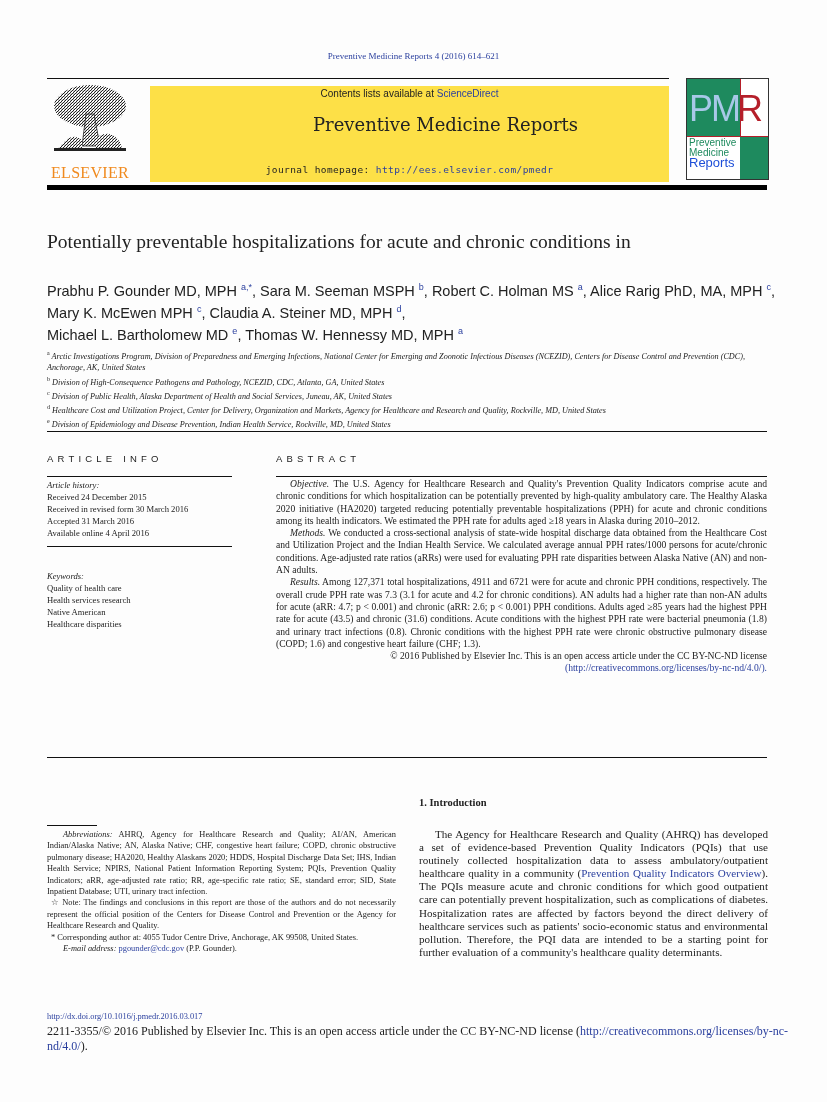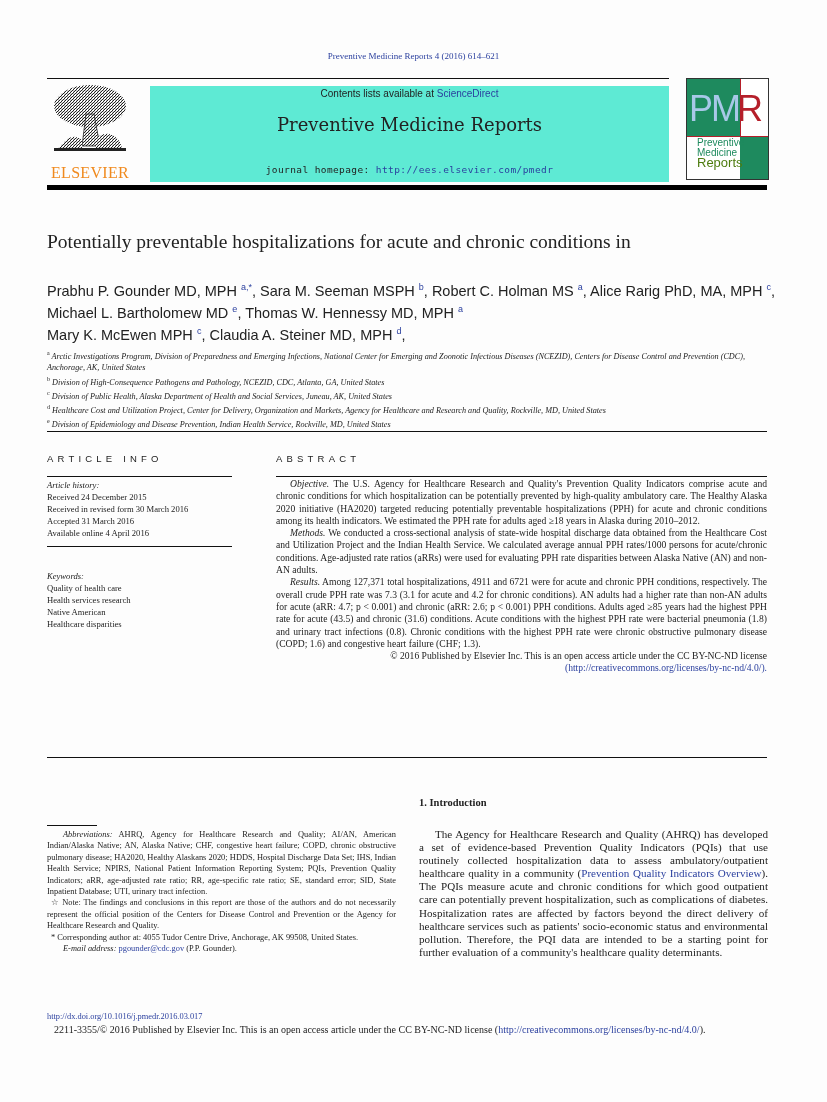--- a/index.html
+++ b/index.html
@@ -4,33 +4,33 @@
 <style>
   html, body { margin:0; padding:0; background:#fdfdfd; }
   body { width:827px; height:1102px; position:relative; overflow:hidden; font-family:"DejaVu Serif", serif; color:#1a1a1a; }
   .abs { position:absolute; }
   a, .link { color:#2a3f9e; text-decoration:none; }
   .journal-ref { top:51px; left:0; width:827px; text-align:center; font-size:9px; color:#2a3f9e; font-family:"Liberation Serif", serif; }
   .top-rule { top:78px; left:47px; width:622px; height:1px; background:#111; }
   .elsevier-logo { top:82px; left:46px; width:88px; height:100px; }
   .tree { position:absolute; left:6px; top:2px; width:76px; height:70px; }
   .elsevier-text { position:absolute; left:0; bottom:0; width:88px; text-align:center; font-family:"Liberation Serif", serif; font-size:16px; color:#f08a1e; letter-spacing:0.3px; }
-  .banner { top:86px; left:150px; width:519px; height:96px; background:#5eead4; }
+  .banner { top:86px; left:150px; width:519px; height:96px; background:#fde047; }
   .banner .contents { position:absolute; top:2px; width:100%; text-align:center; font-family:"Liberation Sans", sans-serif; font-size:10px; color:#222; }
-  .banner .jtitle { position:absolute; top:28px; width:100%; text-align:center; font-family:"DejaVu Serif", serif; font-size:18px; color:#222; }
+  .banner .jtitle { position:absolute; top:28px; width:100%; text-align:center; font-family:"DejaVu Serif", serif; font-size:18px; color:#222;padding-left:36px; }
   .banner .homepage { position:absolute; top:78px; width:100%; text-align:center; font-family:"DejaVu Sans Mono", monospace; font-size:9.5px; color:#222; letter-spacing:0.4px; }
   .cover { top:78px; left:686px; width:81px; height:100px; border:1px solid #333; background:#fff; overflow:hidden; }
   .cover .green-top { position:absolute; left:0; top:0; width:53px; height:57px; background:#1e8a5e; }
   .cover .green-right { position:absolute; left:53px; top:57px; width:28px; height:43px; background:#1e8a5e; }
   .cover .red-line-v { position:absolute; left:53px; top:0; width:1px; height:57px; background:#b51f2a; }
   .cover .red-line-h { position:absolute; left:0; top:57px; width:81px; height:1px; background:#b51f2a; }
   .cover .pm { position:absolute; left:2px; top:12px; font-family:"Liberation Sans", sans-serif; font-size:36px; color:#a8c8e8; letter-spacing:-2px; line-height:36px; }
   .cover .r { position:absolute; left:50px; top:12px; font-family:"Liberation Sans", sans-serif; font-size:36px; color:#b51f2a; line-height:36px; }
-  .cover .sub { position:absolute; left:2px; top:59px; font-family:"Liberation Sans", sans-serif; font-size:10px; line-height:10px; color:#1e8a5e;margin-left:8px; }
-  .cover .sub .rep { color:#4d7c0f; font-size:13px; }
+  .cover .sub { position:absolute; left:2px; top:59px; font-family:"Liberation Sans", sans-serif; font-size:10px; line-height:10px; color:#1e8a5e; }
+  .cover .sub .rep { color:#1d4ed8; font-size:13px; }
   .thick-rule { top:185px; left:47px; width:720px; height:5px; background:#000; }
   .title { top:230px; left:47px; width:720px; font-family:"Liberation Serif", serif; font-size:19.5px; line-height:23px; color:#222; }
   .title .star { color:#2a3f9e; font-size:14px; vertical-align:4px; }
   .authors { top:278px; left:47px; width:730px; font-family:Liberation Sans, sans-serif; font-size:14.5px; line-height:18px; color:#222; }
   .authors sup { color:#2a3f9e; font-size:9px; }
   .affils { top:348px; left:47px; width:725px; font-family:"Liberation Serif", serif; font-style:italic; font-size:8.2px; line-height:11.5px; color:#222; }
   .affils sup { font-style:normal; font-size:6px; }
   .rule { height:1px; background:#111; }
   .section-label { font-family:"Liberation Sans", sans-serif; font-size:9.5px; letter-spacing:4.2px; color:#222; }
   .info-block { font-family:"Liberation Serif", serif; font-size:8.6px; line-height:12px; color:#222; }
@@ -40,21 +40,21 @@
   .abstract em { font-style:italic; }
   .abstract .lic { text-align:right; text-indent:0; }
   .intro-heading { top:797px; left:419px; font-family:"Liberation Serif", serif; font-weight:bold; font-size:10.5px; color:#222; }
   .intro-body { top:828px; left:419px; width:349px; font-family:"Liberation Serif", serif; font-size:11.1px; line-height:13.1px; color:#222; text-align:justify; }
   .intro-body p { margin:0; text-indent:16px; }
   .fn-rule { top:825px; left:47px; width:50px; height:1px; background:#111; }
   .footnotes { top:829px; left:47px; width:349px; font-family:"Liberation Serif", serif; font-size:8.4px; line-height:11.4px; color:#222; text-align:justify; }
   .footnotes p { margin:0; text-indent:16px; }
   .footnotes em { font-style:italic; }
   .doi { top:1012px; left:47px; font-family:"Liberation Serif", serif; font-size:8.4px; color:#2a3f9e; }
-  .issn { top:1024px; left:54px; font-family:"Liberation Serif", serif; font-size:10px; color:#222; }
+  .issn { top:1024px; left:47px; font-family:"Liberation Serif", serif; font-size:12px; color:#222; }
 </style>
 </head>
 <body>
 
 <div class="abs journal-ref">Preventive Medicine Reports 4 (2016) 614–621</div>
 <div class="abs top-rule"></div>
 
 <div class="abs elsevier-logo">
   <svg class="tree" viewBox="0 0 76 70">
     <defs>
@@ -100,26 +100,26 @@
 </div>
 
 <div class="abs authors">
   <div>
     <span>Prabhu P. Gounder MD, MPH</span>&nbsp;<sup>a,*</sup><span>, </span>
     <span>Sara M. Seeman MSPH</span>&nbsp;<sup>b</sup><span>, </span>
     <span>Robert C. Holman MS</span>&nbsp;<sup>a</sup><span>, </span>
     <span>Alice Rarig PhD, MA, MPH</span>&nbsp;<sup>c</sup><span>,</span>
   </div>
   <div>
+    <span>Mary K. McEwen MPH</span>&nbsp;<sup>c</sup><span>, </span>
+    <span>Claudia A. Steiner MD, MPH</span>&nbsp;<sup>d</sup><span>,</span>
+  </div>
+  <div>
     <span>Michael L. Bartholomew MD</span>&nbsp;<sup>e</sup><span>, </span>
     <span>Thomas W. Hennessy MD, MPH</span>&nbsp;<sup>a</sup>
-  </div>
-  <div>
-    <span>Mary K. McEwen MPH</span>&nbsp;<sup>c</sup><span>, </span>
-    <span>Claudia A. Steiner MD, MPH</span>&nbsp;<sup>d</sup><span>,</span>
   </div>
 </div>
 
 <div class="abs affils">
   <div><sup>a</sup> <span>Arctic Investigations Program, Division of Preparedness and Emerging Infections, National Center for Emerging and Zoonotic Infectious Diseases (NCEZID), Centers for Disease Control and Prevention (CDC), Anchorage, AK, United States</span></div>
   <div><sup>b</sup> <span>Division of High-Consequence Pathogens and Pathology, NCEZID, CDC, Atlanta, GA, United States</span></div>
   <div><sup>c</sup> <span>Division of Public Health, Alaska Department of Health and Social Services, Juneau, AK, United States</span></div>
   <div><sup>d</sup> <span>Healthcare Cost and Utilization Project, Center for Delivery, Organization and Markets, Agency for Healthcare and Research and Quality, Rockville, MD, United States</span></div>
   <div><sup>e</sup> <span>Division of Epidemiology and Disease Prevention, Indian Health Service, Rockville, MD, United States</span></div>
 </div>

